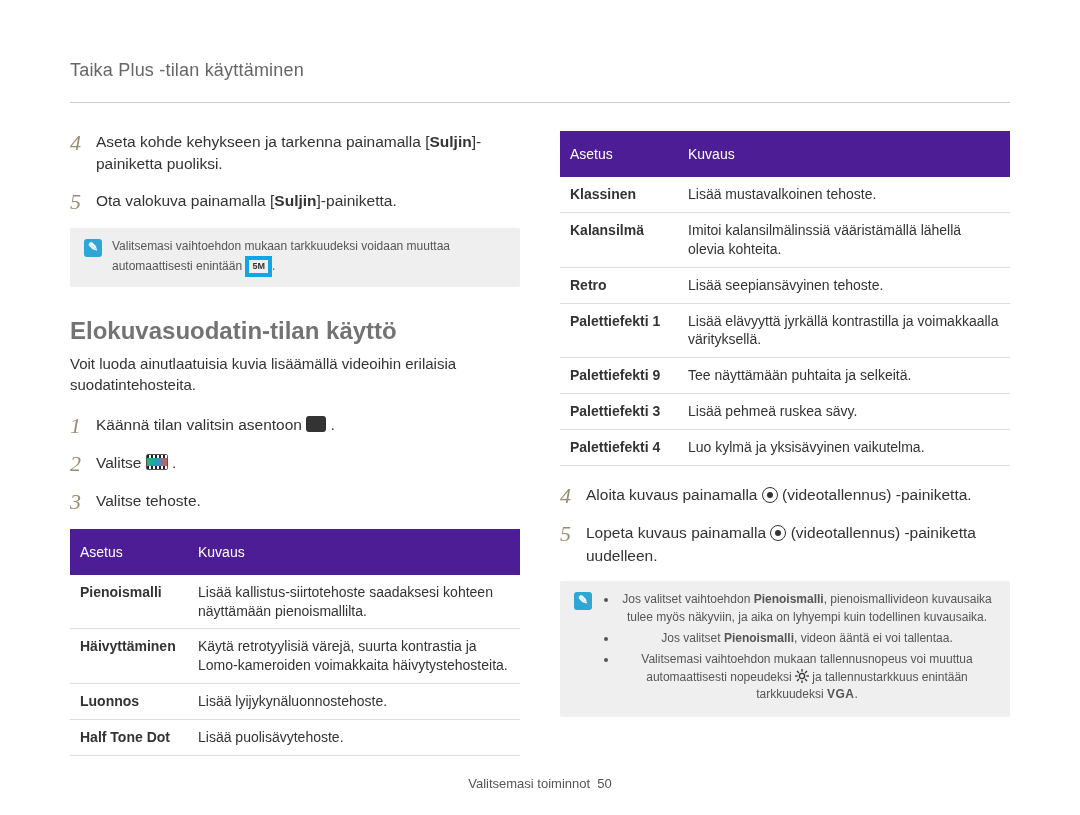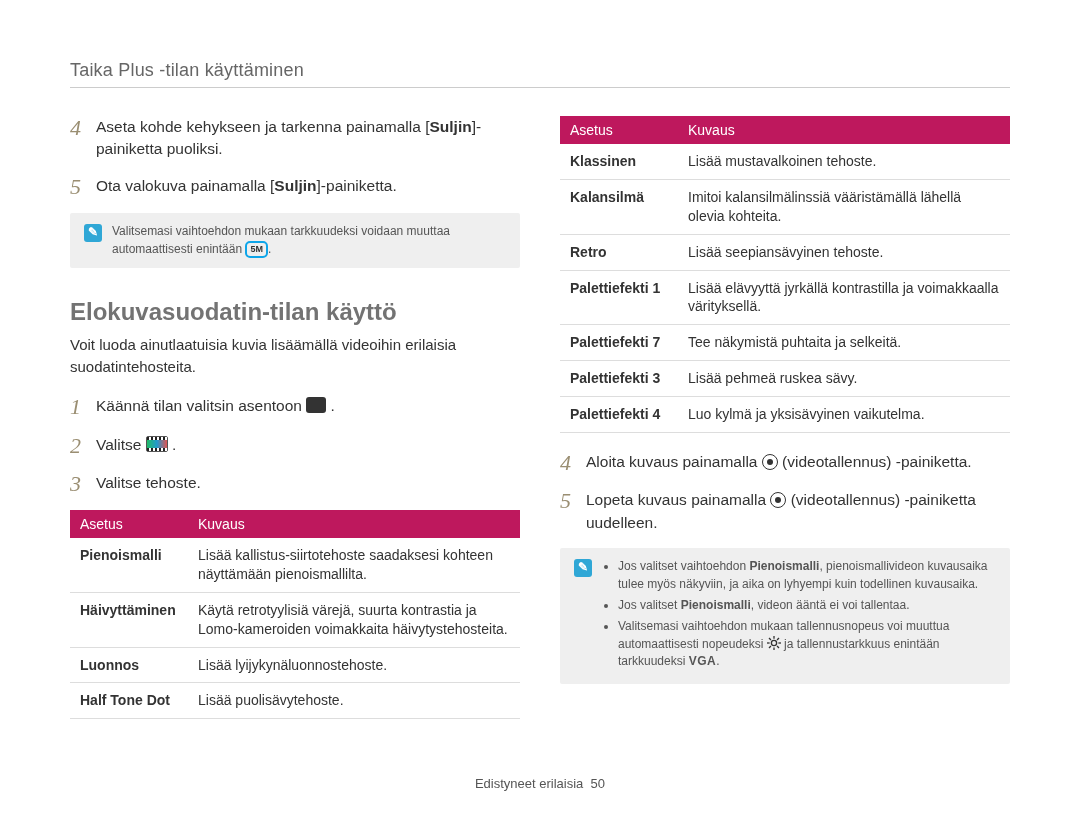--- a/index.html
+++ b/index.html
@@ -10,21 +10,21 @@
     font-family: Arial, Helvetica, sans-serif;
     color: #333;
     padding: 60px 70px 30px 70px;
     position: relative;
   }
   .page-header {
     font-size: 18px;
     font-weight: 300;
     color: #666;
     border-bottom: 1px solid #ccc;
-    padding-bottom: 6px;
+    padding-bottom: 21px;
     margin-bottom: 28px;
     font-family: "Helvetica Neue", Arial, sans-serif;
     letter-spacing: 0.2px;
   }
   .columns {
     display: flex;
     gap: 40px;
   }
   .col { flex: 1; min-width: 0; }
   .step {
@@ -65,21 +65,21 @@
     border-radius: 3px;
     color: #fff;
     font-size: 12px;
     display: flex;
     align-items: center;
     justify-content: center;
     font-weight: bold;
     margin-top: 1px;
   }
   .note-body { flex:1; }
-  .note-body ul { list-style: disc; padding-left: 16px; }
+  .note-body ul { list-style: disc; padding-left: 16px; text-align: center; }
   .note-body ul li { margin-bottom: 4px; }
   .section-title {
     font-size: 24px;
     color: #737373;
     font-weight: 700;
     margin-bottom: 8px;
   }
   .section-intro {
     font-size: 15px;
     line-height: 1.45;
@@ -87,25 +87,25 @@
     color: #333;
   }
   table.opts {
     width: 100%;
     border-collapse: collapse;
     font-size: 14px;
     margin-top: 6px;
     margin-bottom: 18px;
   }
   table.opts th {
-    background: #be185d;
+    background: #4c1d95;
     color: #fff;
     font-weight: 400;
     text-align: left;
-    padding: 6px 10px;
+    padding: 15px 10px;
   }
   table.opts td {
     padding: 8px 10px;
     border-bottom: 1px solid #ddd;
     vertical-align: top;
     line-height: 1.35;
   }
   table.opts td.name { font-weight: bold; width: 118px; }
   .icon-box {
     display: inline-block;
@@ -129,21 +129,21 @@
     background: repeating-linear-gradient(to right,#222 0 2px,#fff 2px 4px);
   }
   .icon-film::before{top:0;} .icon-film::after{bottom:0;}
   .icon-rec {
     display:inline-block;
     width:16px;height:16px;border:1.5px solid #333;border-radius:50%;
     vertical-align:-3px;position:relative;
   }
   .icon-rec::after{content:"";position:absolute;top:4px;left:4px;width:6px;height:6px;background:#333;border-radius:50%;}
   .icon-5m {
-    display:inline-block;border:2px solid #0ea5e9;border-radius:5px;
+    display:inline-block;border:4px solid #0ea5e9;border-radius:0;
     font-size:9px;padding:0 3px;font-weight:bold;color:#333;vertical-align:1px;
   }
   .icon-gear {
     display:inline-block;width:14px;height:14px;vertical-align:-2px;
   }
   .icon-gear svg{display:block;}
   .icon-vga {
     display:inline-block;font-weight:bold;font-size:12px;letter-spacing:0.5px;
   }
   .footer {
@@ -249,22 +249,22 @@
           </tr>
           <tr>
             <td class="name">Retro</td>
             <td>Lisää seepiansävyinen tehoste.</td>
           </tr>
           <tr>
             <td class="name">Palettiefekti 1</td>
             <td>Lisää elävyyttä jyrkällä kontrastilla ja voimakkaalla värityksellä.</td>
           </tr>
           <tr>
-            <td class="name">Palettiefekti 7</td>
-            <td>Tee näkymistä puhtaita ja selkeitä.</td>
+            <td class="name">Palettiefekti 9</td>
+            <td>Tee näyttämään puhtaita ja selkeitä.</td>
           </tr>
           <tr>
             <td class="name">Palettiefekti 3</td>
             <td>Lisää pehmeä ruskea sävy.</td>
           </tr>
           <tr>
             <td class="name">Palettiefekti 4</td>
             <td>Luo kylmä ja yksisävyinen vaikutelma.</td>
           </tr>
         </tbody>
@@ -301,14 +301,14 @@
                   </g>
                 </svg></span> ja tallennustarkkuus enintään tarkkuudeksi <span class="icon-vga">VGA</span>.</li>
           </ul>
       </div>
     </div>
 
   </div>
 </div>
 
 <div class="footer">
-  <span>Edistyneet erilaisia</span>&nbsp;&nbsp;<span>50</span>
+  <span>Valitsemasi toiminnot</span>&nbsp;&nbsp;<span>50</span>
 </div>
 
 </body></html>

